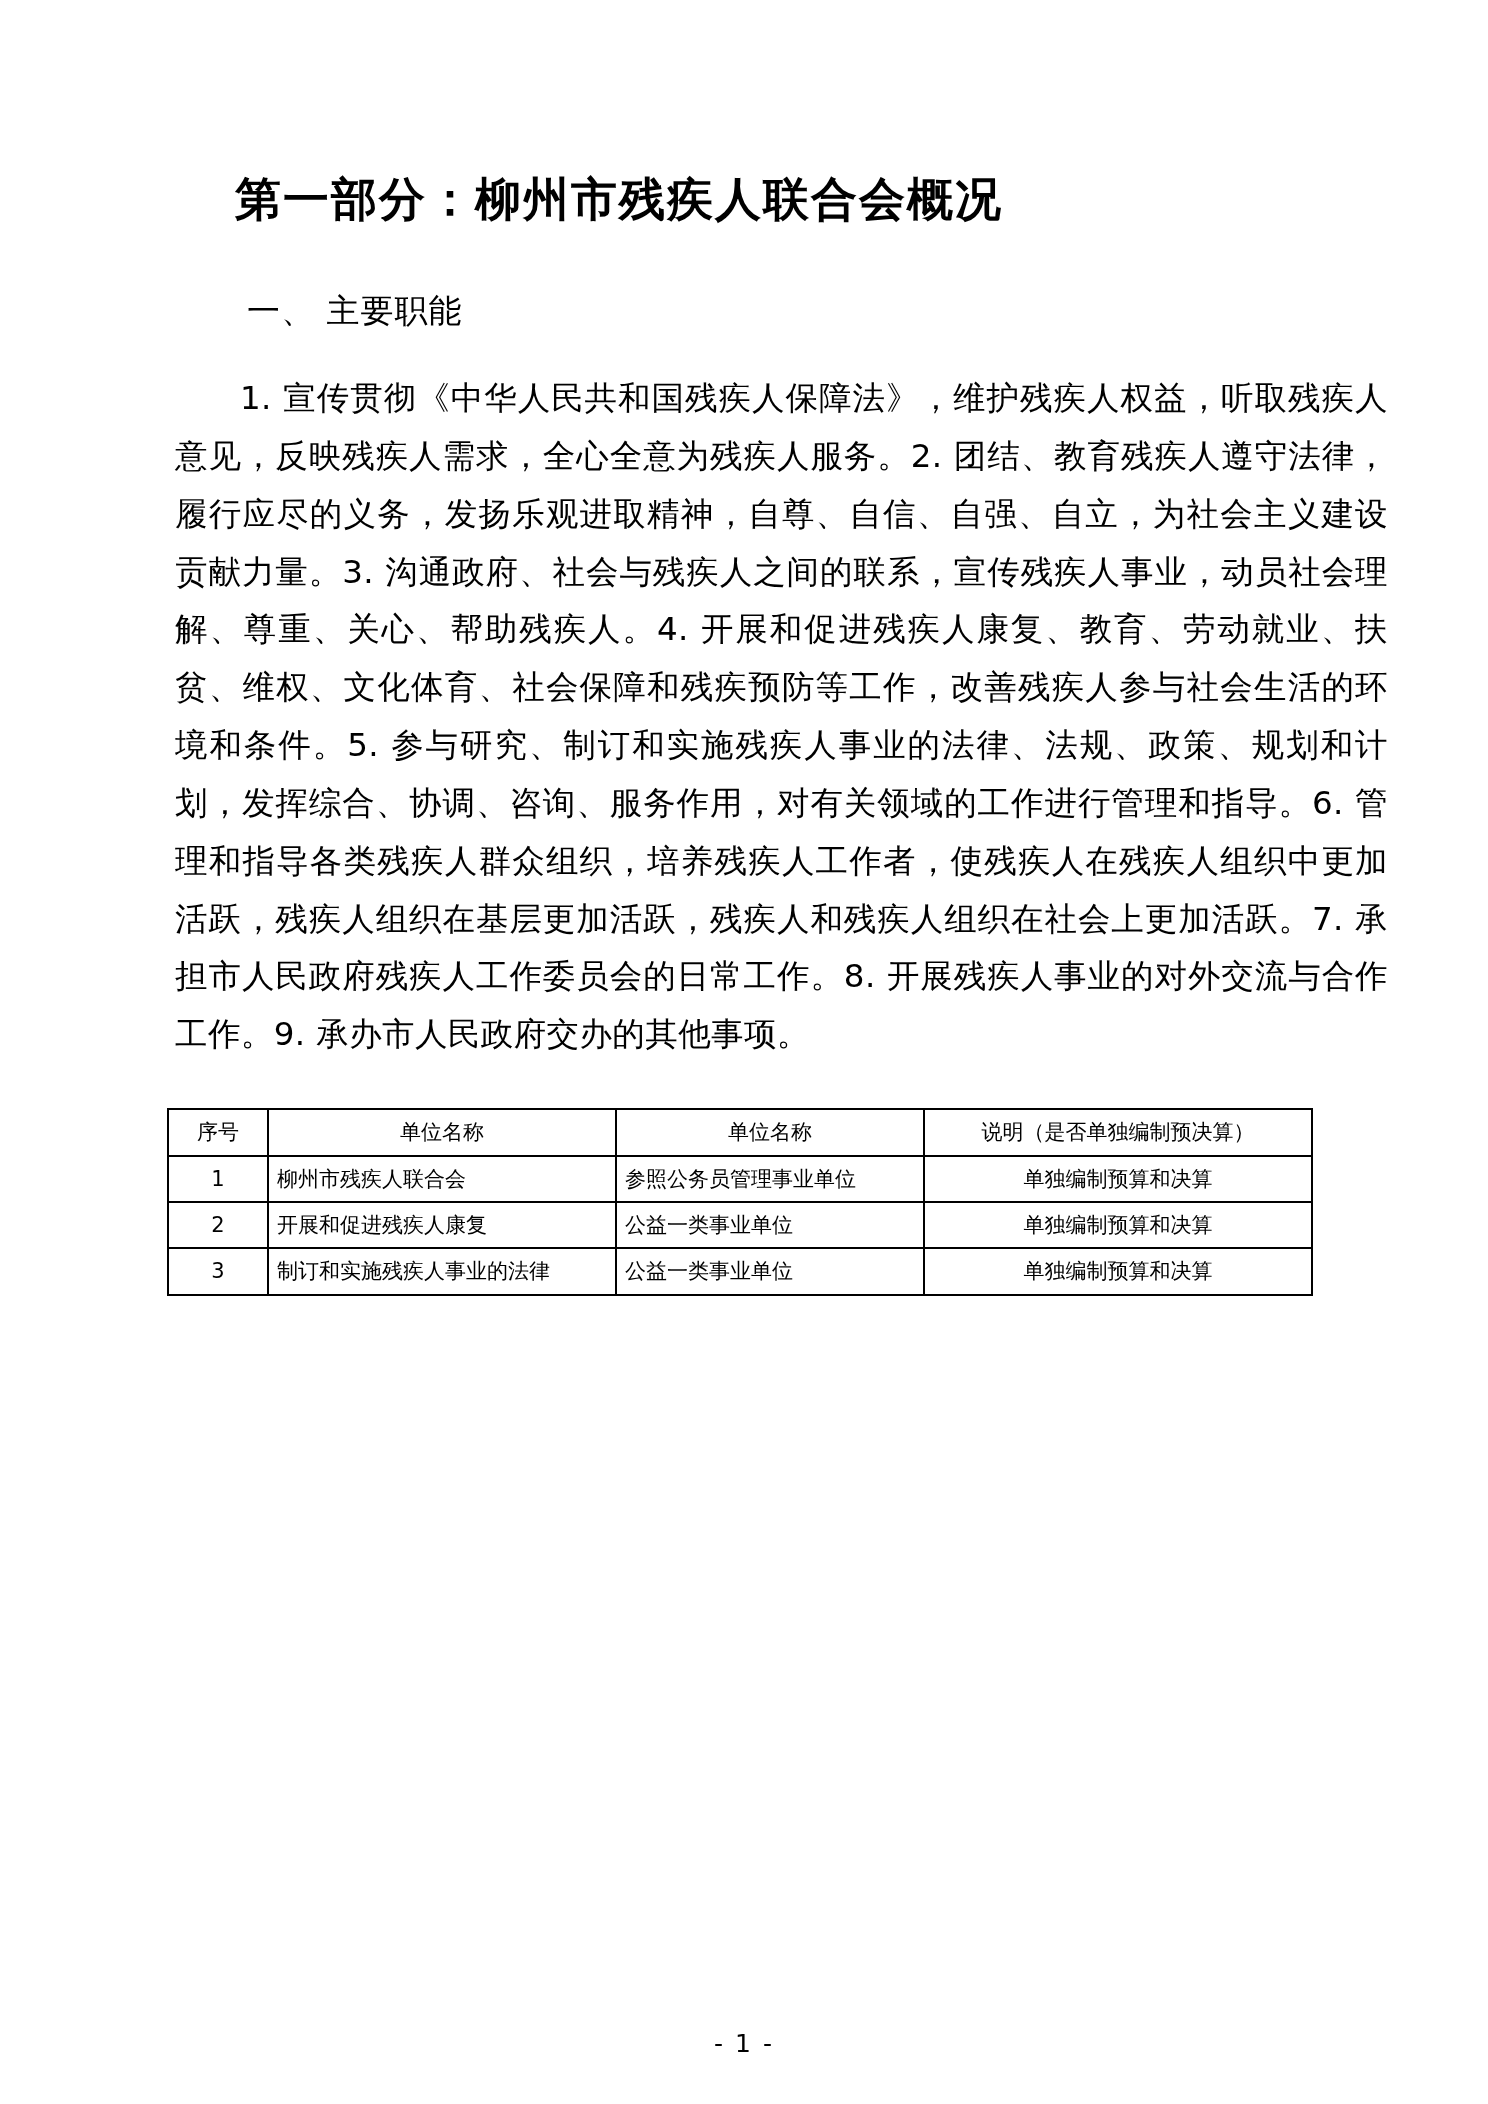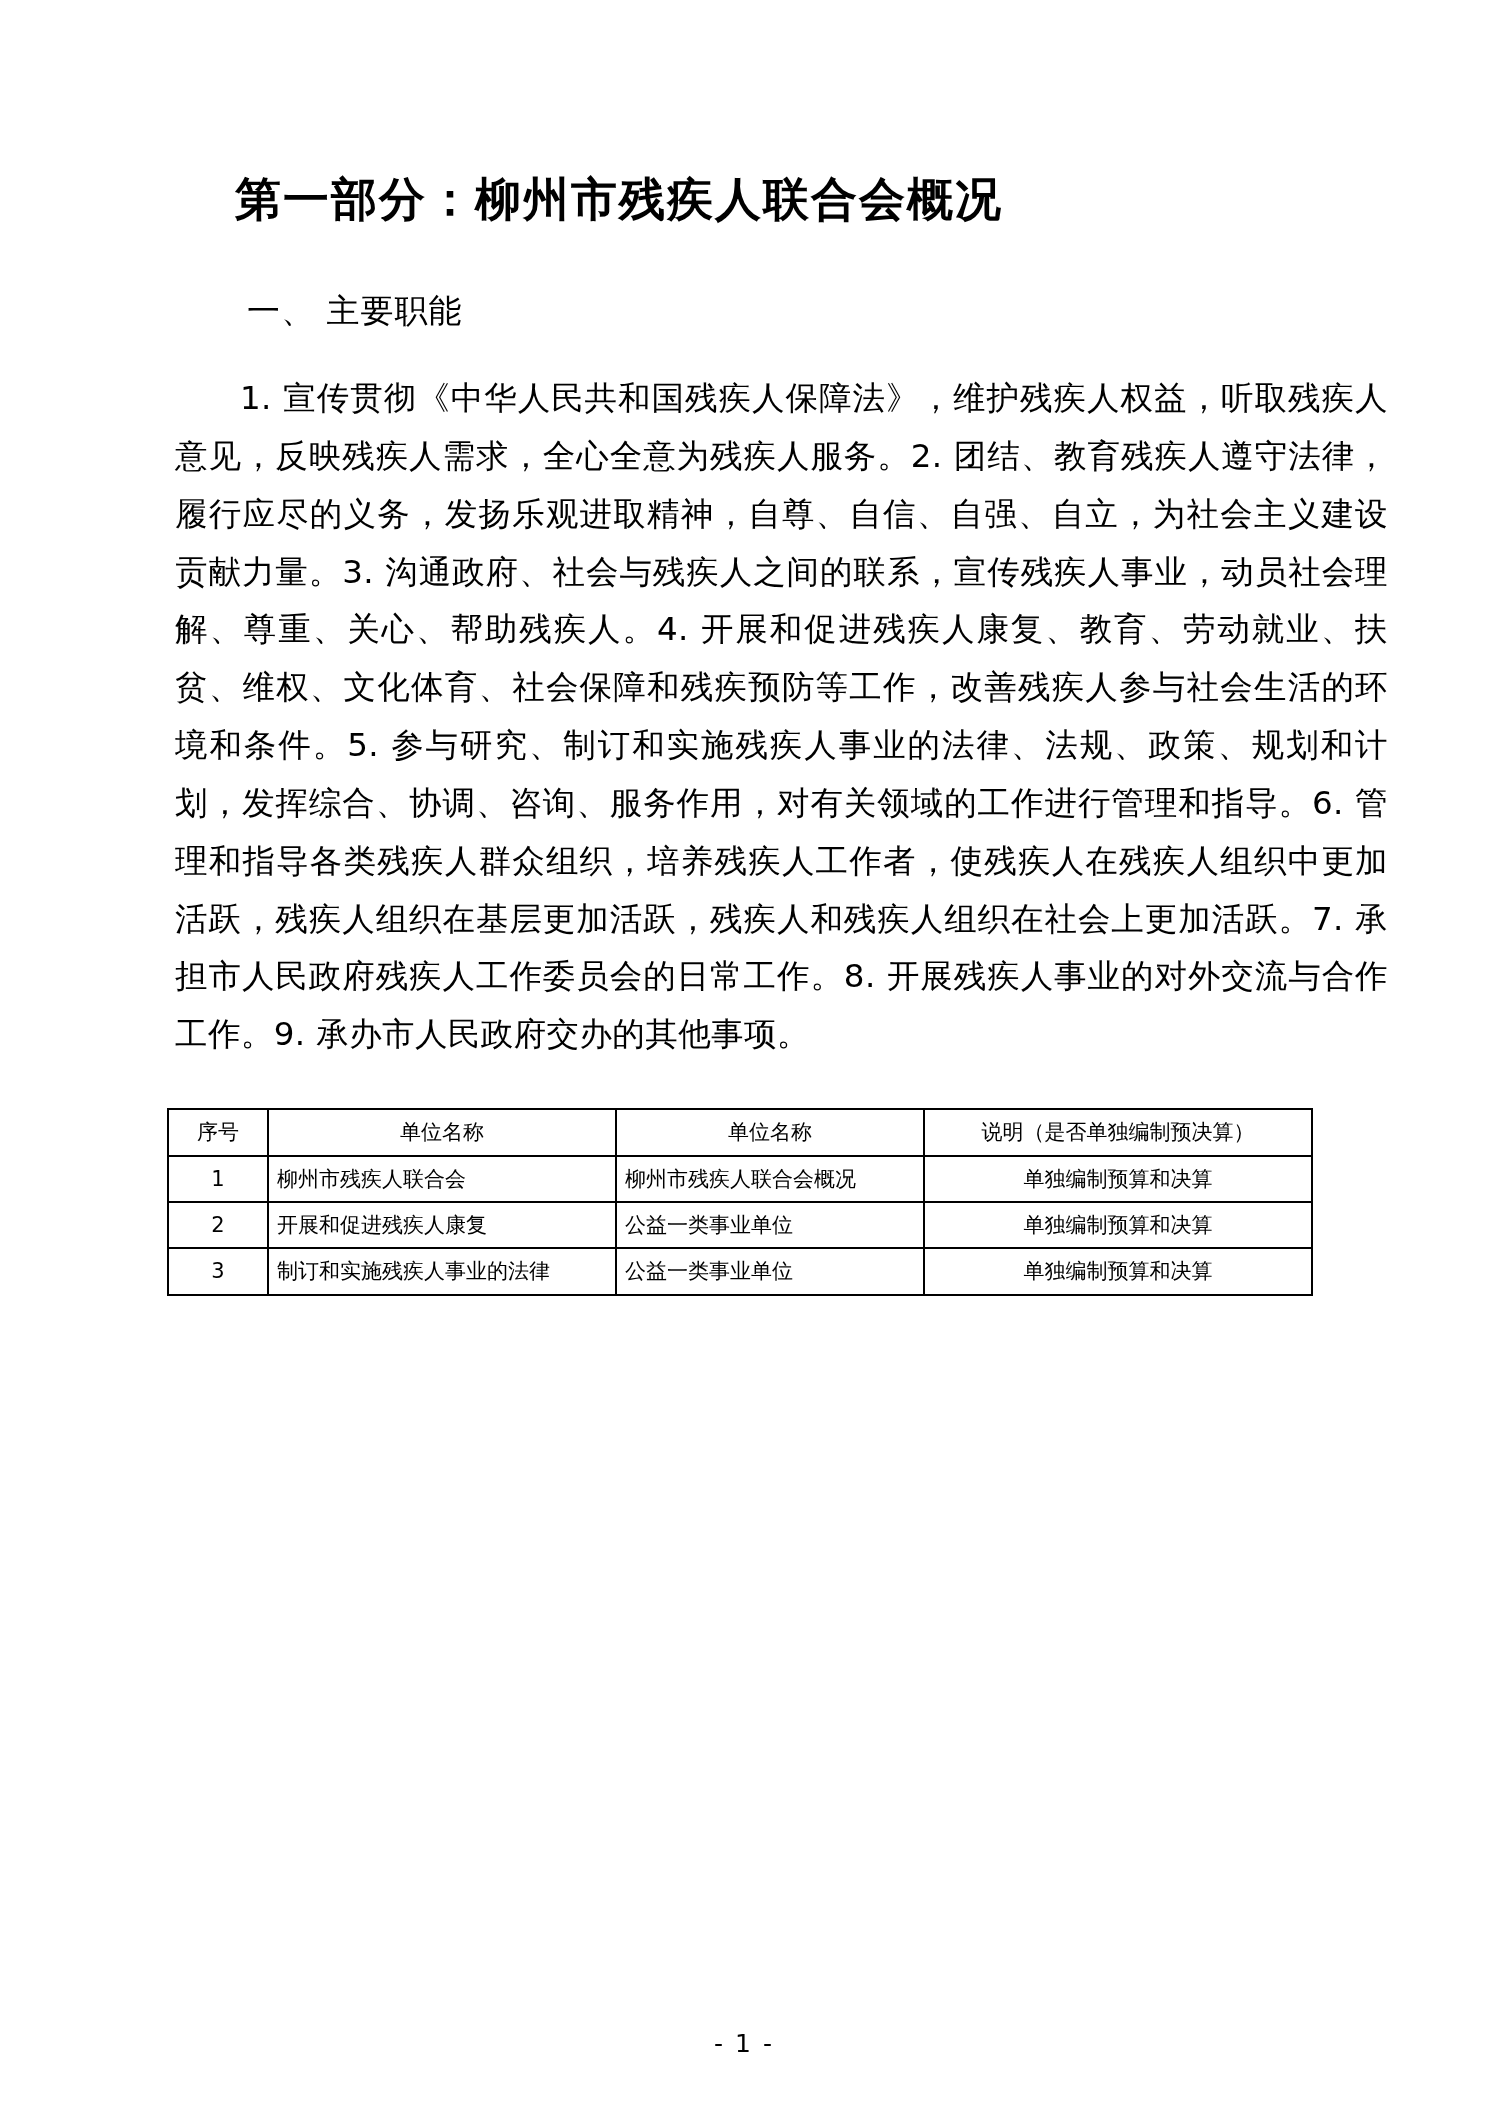--- a/index.html
+++ b/index.html
@@ -108,21 +108,21 @@
         <th class="col-idx">序号</th>
         <th class="col-name">单位名称</th>
         <th class="col-nature">单位名称</th>
         <th class="col-note">说明（是否单独编制预决算）</th>
       </tr>
     </thead>
     <tbody>
       <tr>
         <td class="col-idx center">1</td>
         <td class="col-name">柳州市残疾人联合会</td>
-        <td class="col-nature">柳州市残疾人联合会概况</td>
+        <td class="col-nature">参照公务员管理事业单位</td>
         <td class="col-note">单独编制预算和决算</td>
       </tr>
       <tr>
         <td class="col-idx center">2</td>
         <td class="col-name">开展和促进残疾人康复</td>
         <td class="col-nature">公益一类事业单位</td>
         <td class="col-note">单独编制预算和决算</td>
       </tr>
       <tr>
         <td class="col-idx center">3</td>

